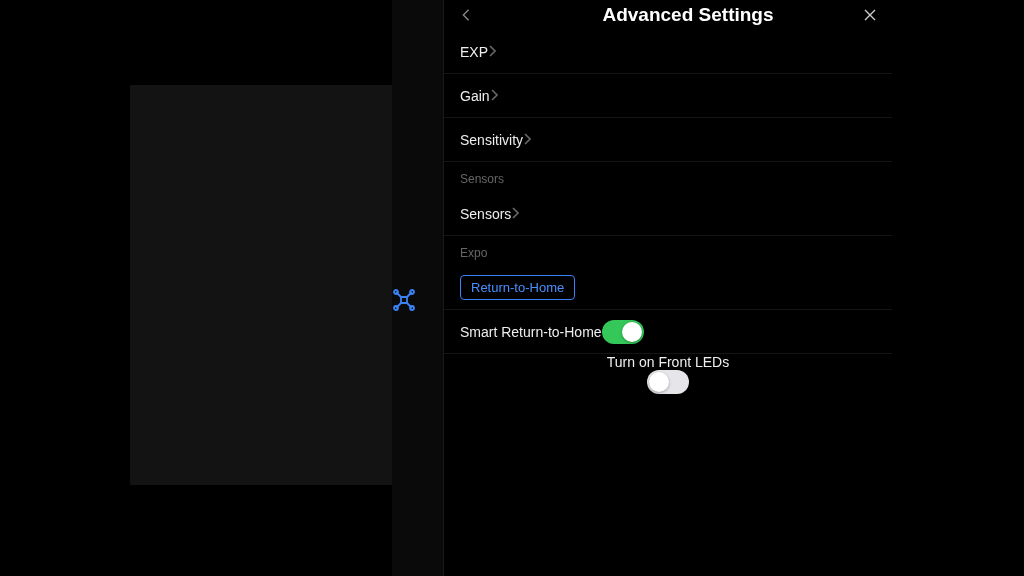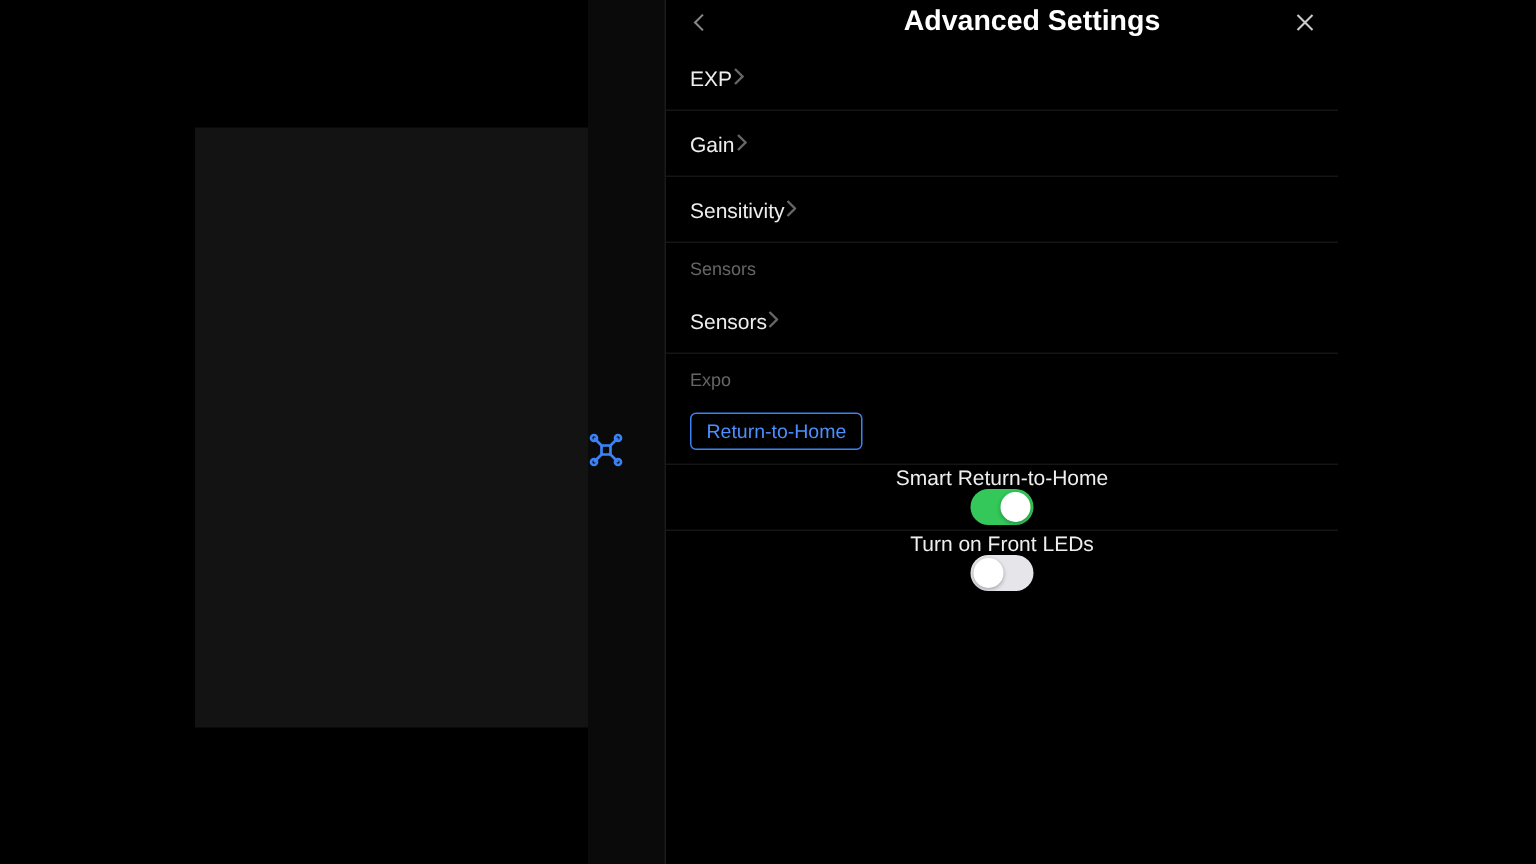--- a/index.html
+++ b/index.html
@@ -238,21 +238,21 @@
       <svg width="8" height="12" viewBox="0 0 8 12" fill="none" stroke="currentColor" stroke-width="1.6">
           <path d="M2 1 L7 6 L2 11"></path>
         </svg>
     </span>
   </div>
 
   <div class="section-label">Expo</div>
   <div class="list-row" style="cursor:default;">
     <button class="outline-btn">Return-to-Home</button>
   </div>
-  <div class="list-row" style="cursor:default;flex-direction:column;">
+  <div class="list-row" style="cursor:default;">
     <span class="row-label">Smart Return-to-Home</span>
     <div class="toggle on">
         <div class="toggle-knob"></div>
       </div>
   </div>
   <div class="list-row" style="cursor:default;">
     <span class="row-label">Turn on Front LEDs</span>
     <div class="toggle off">
         <div class="toggle-knob"></div>
       </div>

